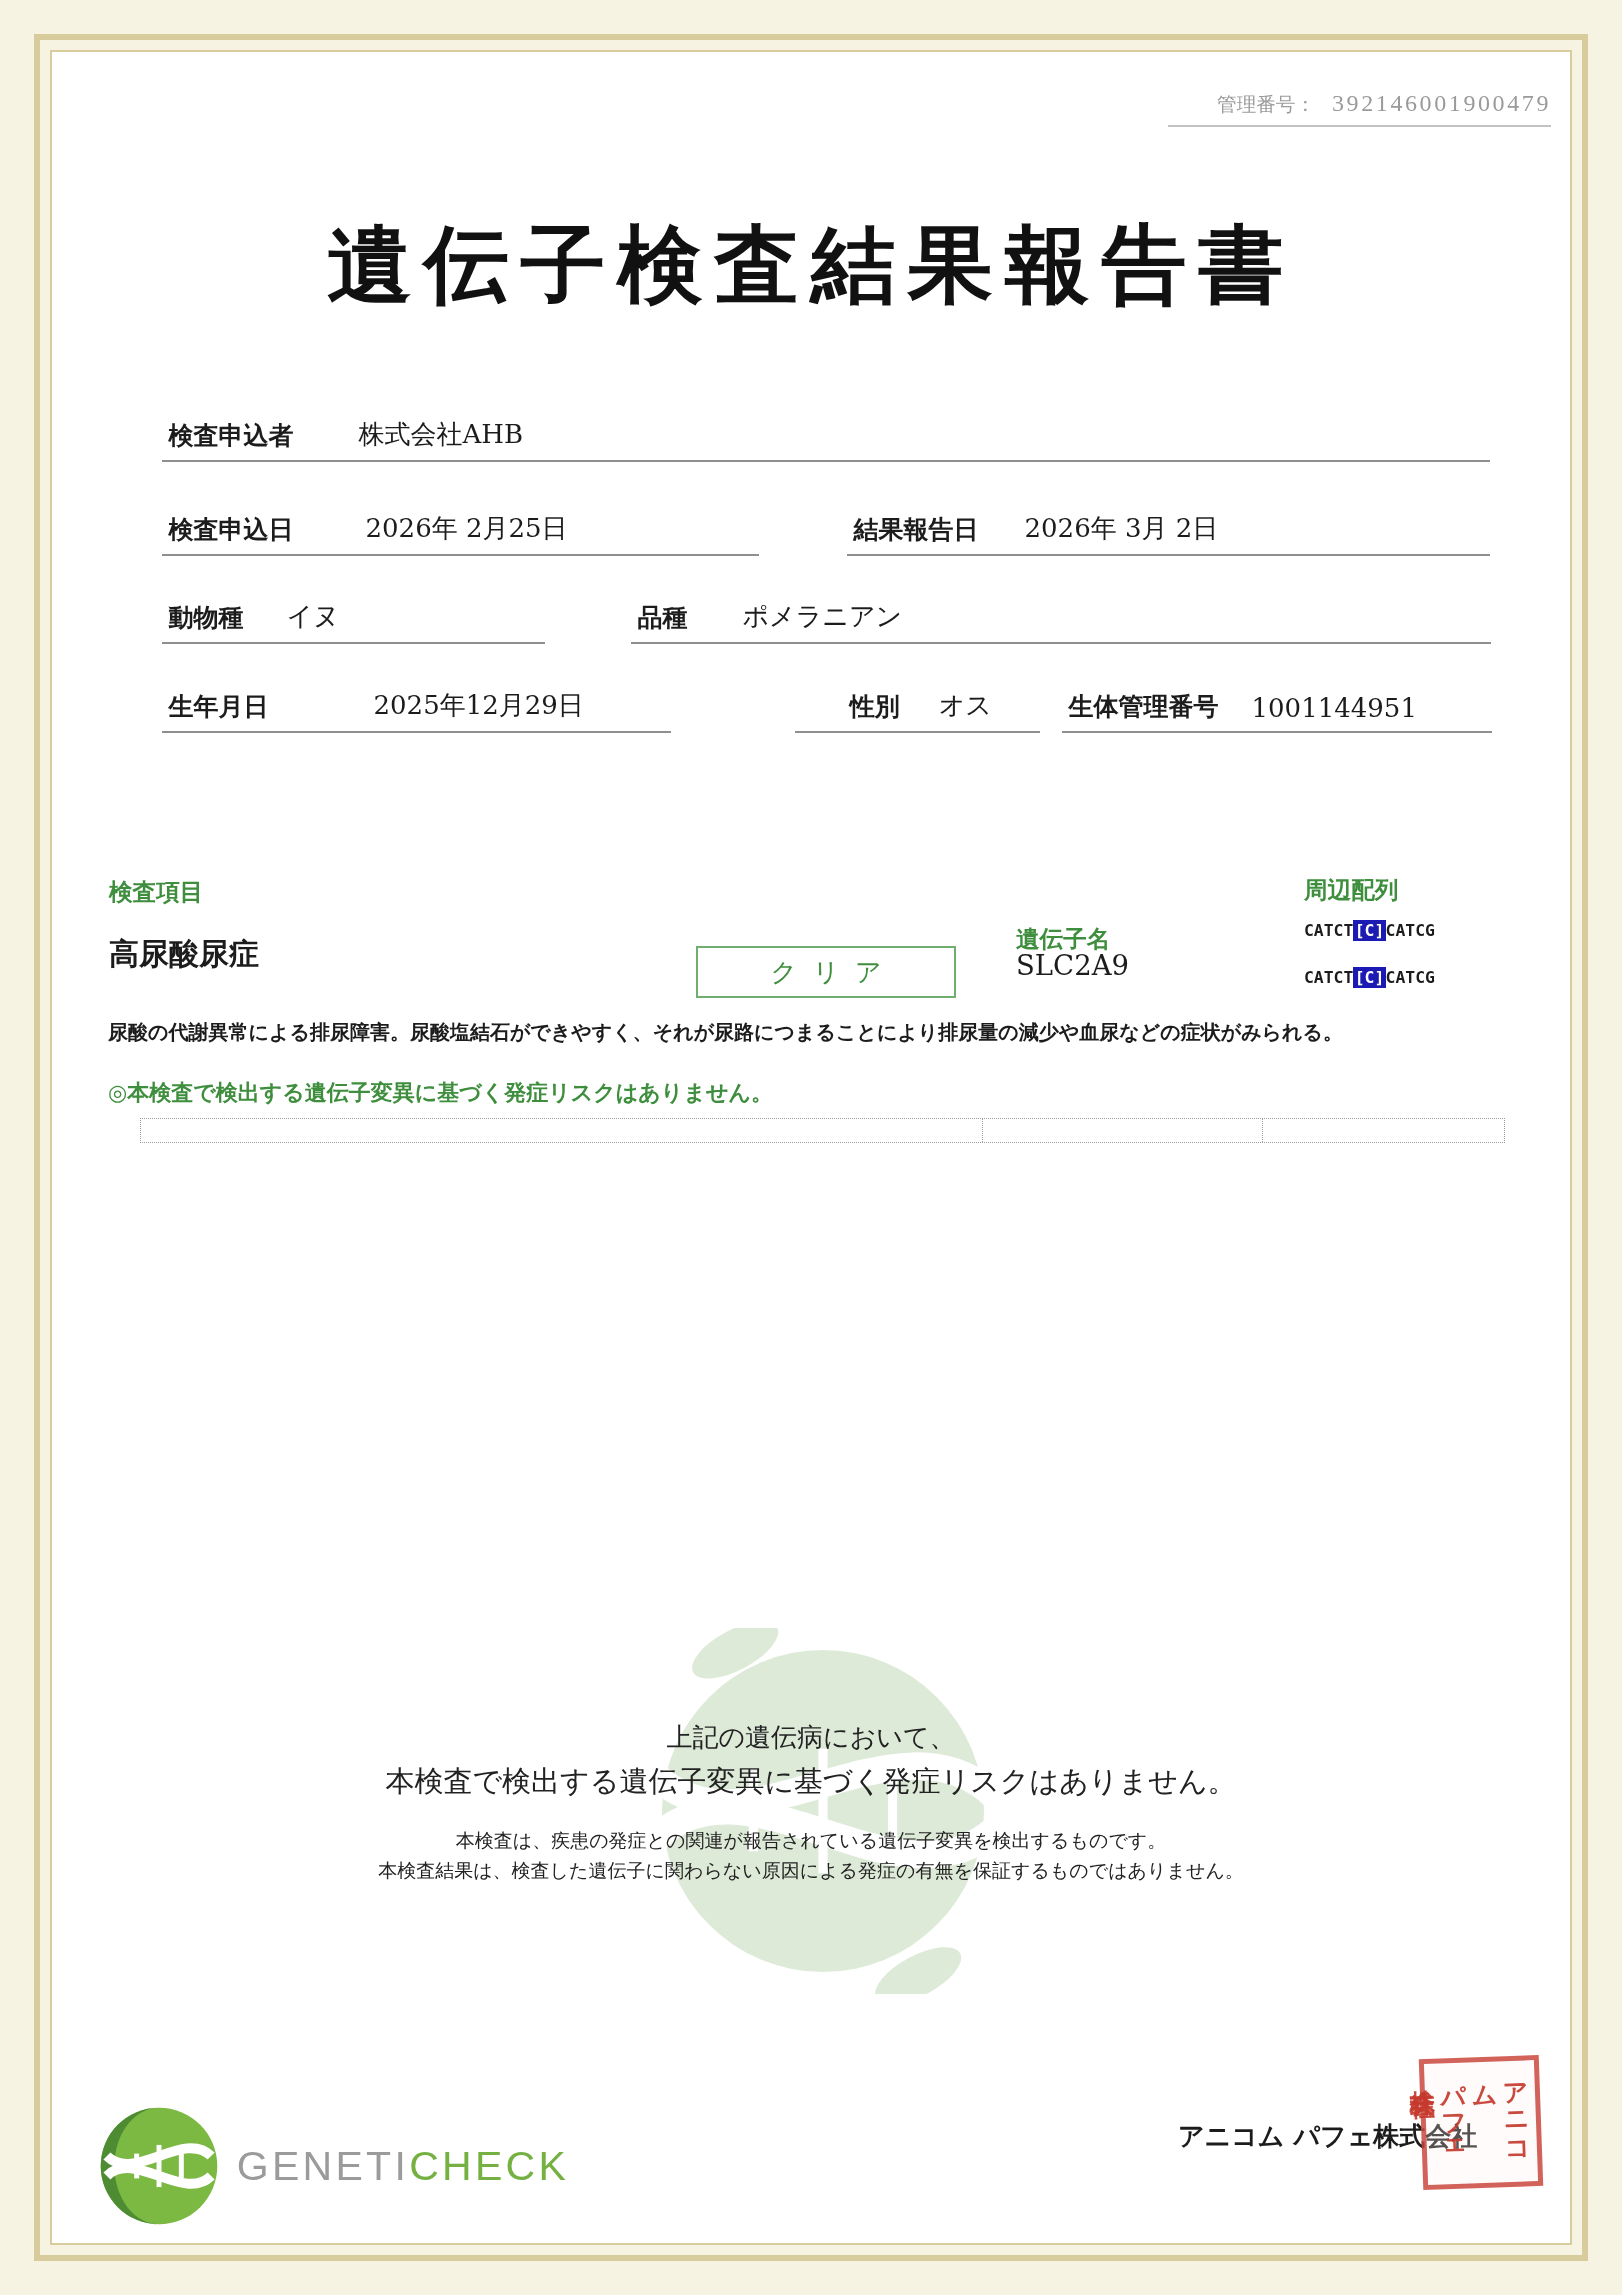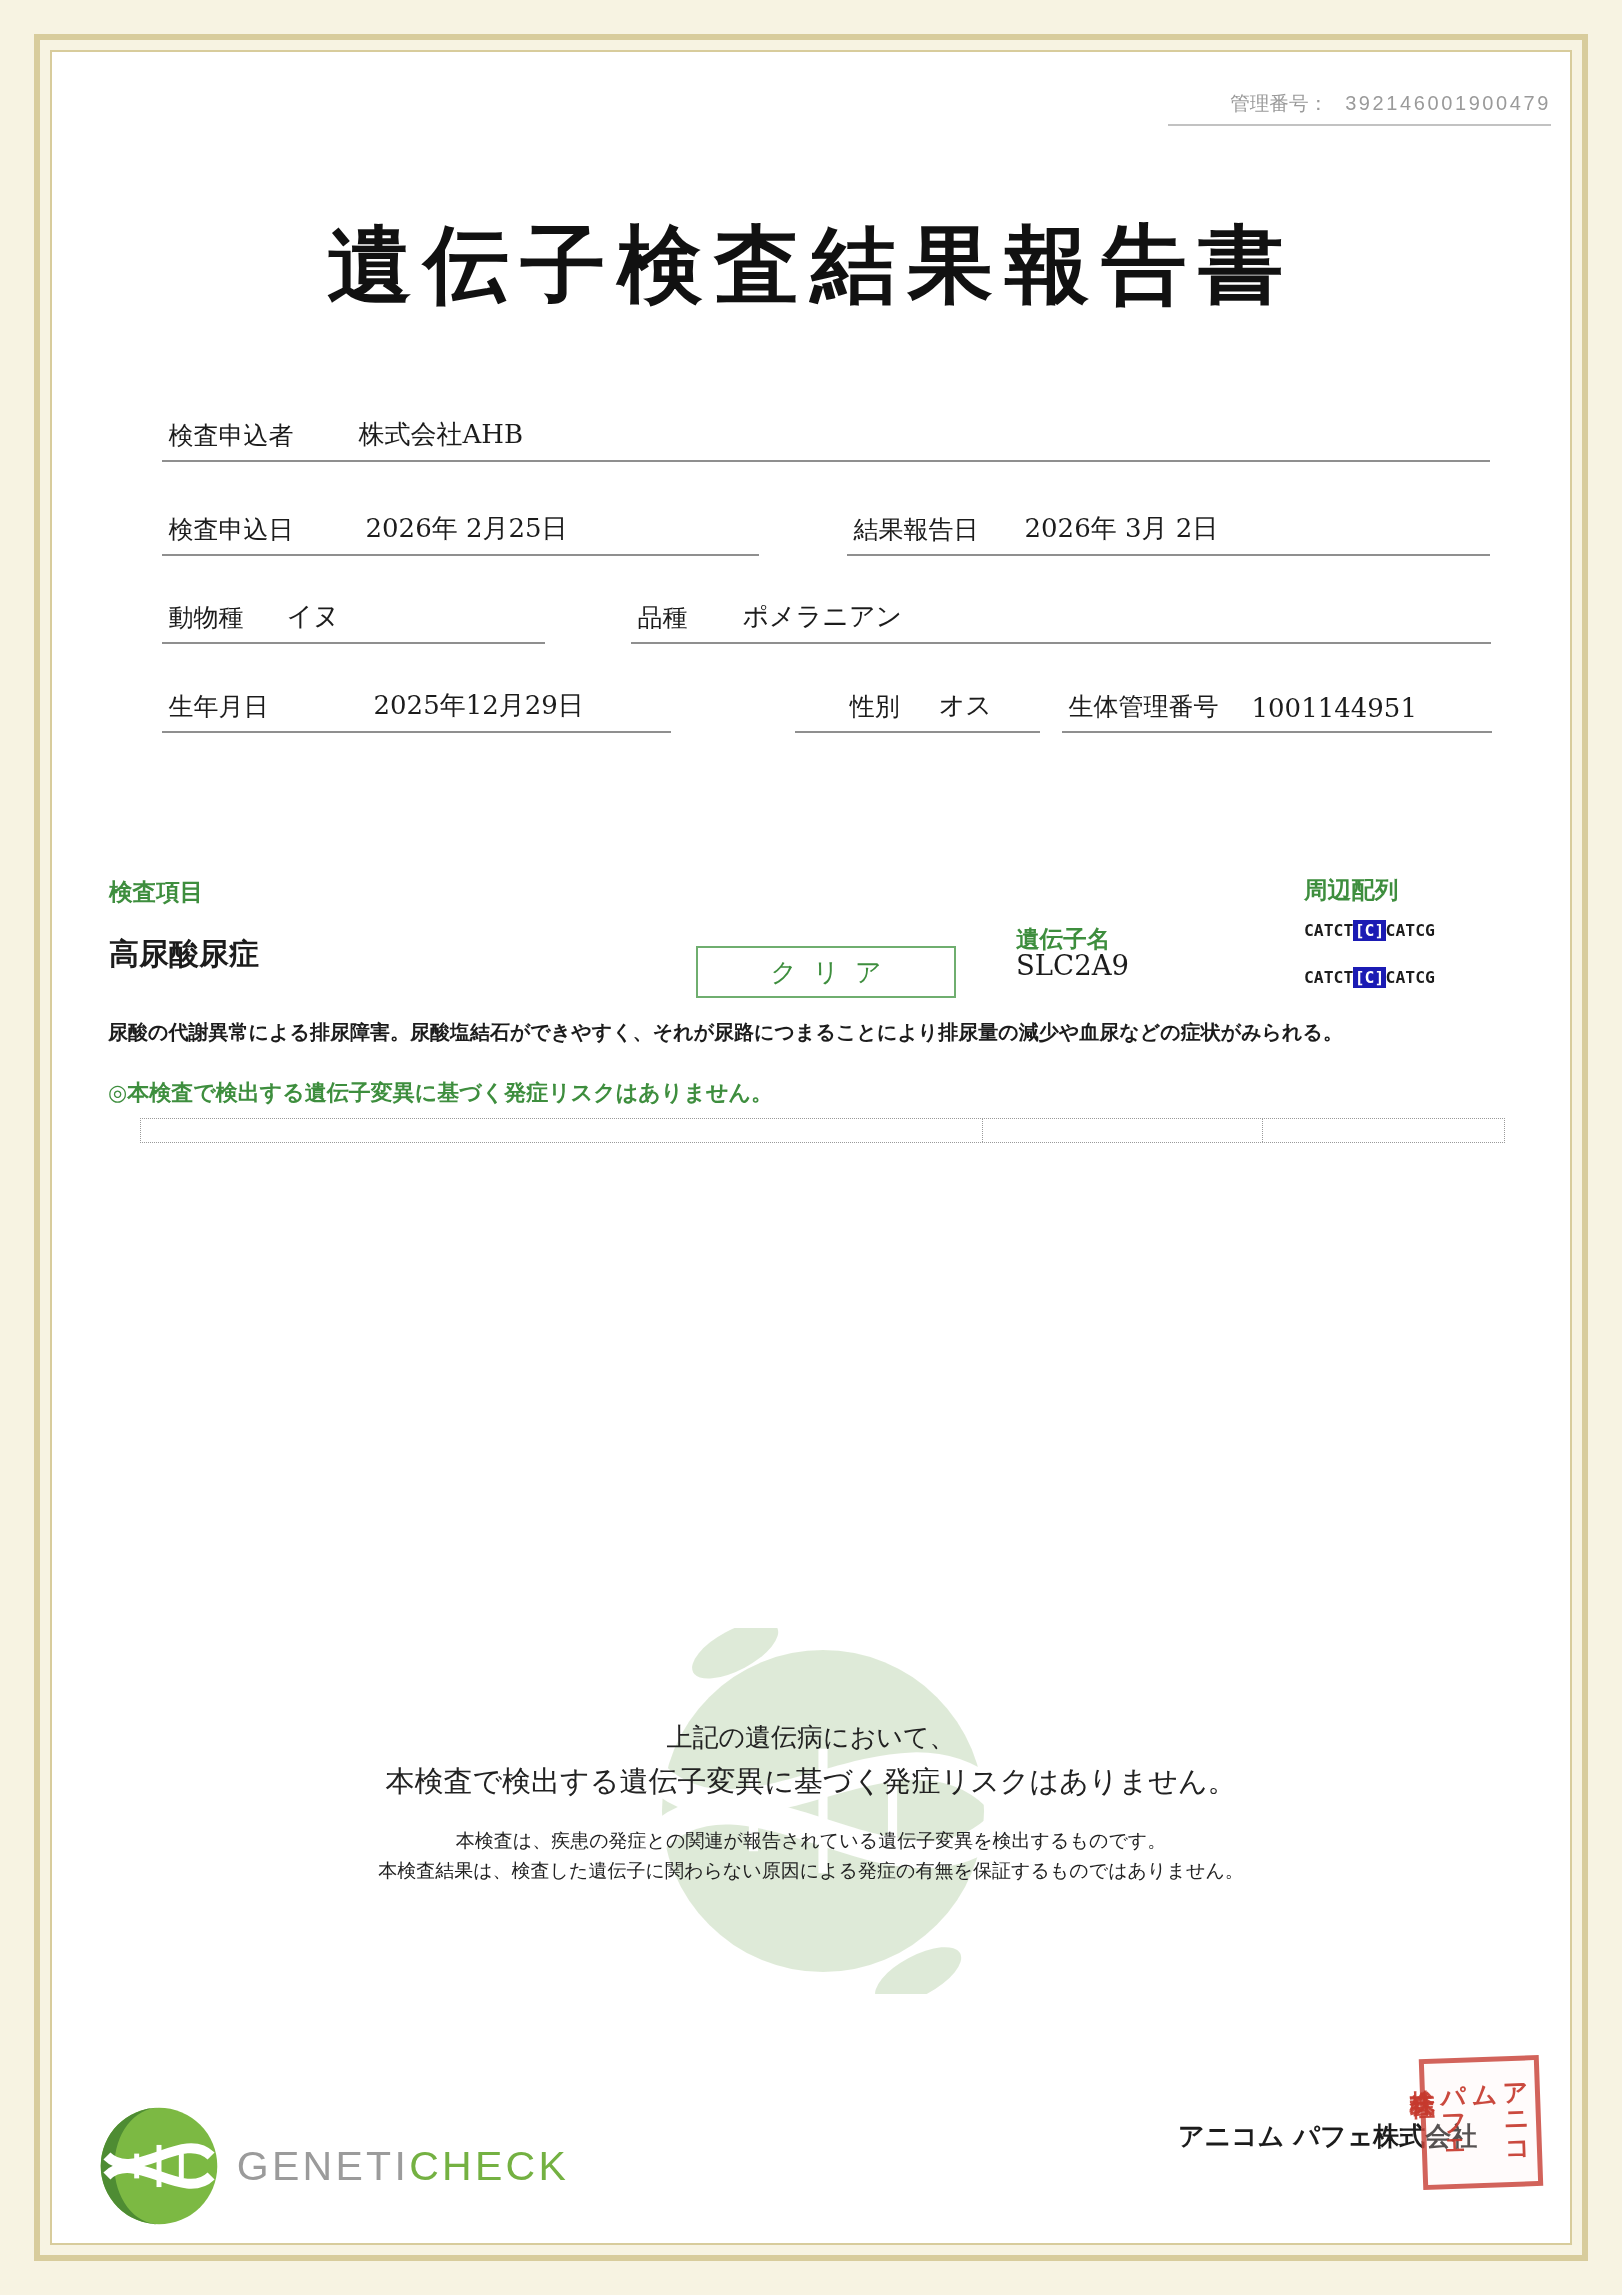--- a/index.html
+++ b/index.html
@@ -22,34 +22,34 @@
     background: #ffffff;
   }
   .mgmt {
     position: absolute; left: 1168px; top: 90px; width: 383px;
     border-bottom: 2px solid #c2c2c2;
     padding-bottom: 6.5px;
     display: flex; justify-content: flex-end; align-items: baseline; gap: 17px;
     color: var(--muted-gray, #9a9a9a);
     font-size: 19.6px;
   }
-  .mgmt .num { font-family: Liberation Sans, sans-serif; letter-spacing: 2.6px; font-size: 20px; }
+  .mgmt .num { font-family: Liberation Serif, serif; letter-spacing: 2.6px; font-size: 24px; }
   .title {
     position: absolute; left: 0; right: 0; top: 208px;
     text-align: center;
     font-size: 85px; font-weight: bold; letter-spacing: 11.8px;
     color: #111111;
   }
   .field {
     position: absolute; height: 56px;
     border-bottom: 2px solid #8f8f8f;
     display: flex; align-items: flex-end;
     padding-bottom: 7.9px;
   }
-  .flabel { font-weight: normal; font-size: 25px; margin-left: 6.5px; white-space: nowrap; }
+  .flabel { font-weight: bold; font-size: 25px; margin-left: 6.5px; white-space: nowrap; }
   .fvalue { font-size: 26px; white-space: nowrap; }
   .col-label {
     position: absolute;
     color: var(--accent-green, #3e8e3e);
     font-weight: bold; font-size: 23.6px;
   }
   .item-name { position: absolute; left: 109px; top: 934px; font-size: 30px; font-weight: bold; }
   .status-box {
     position: absolute; left: 696px; top: 946px; width: 260px; height: 52px;
     border: 2px solid #6fae6f;

